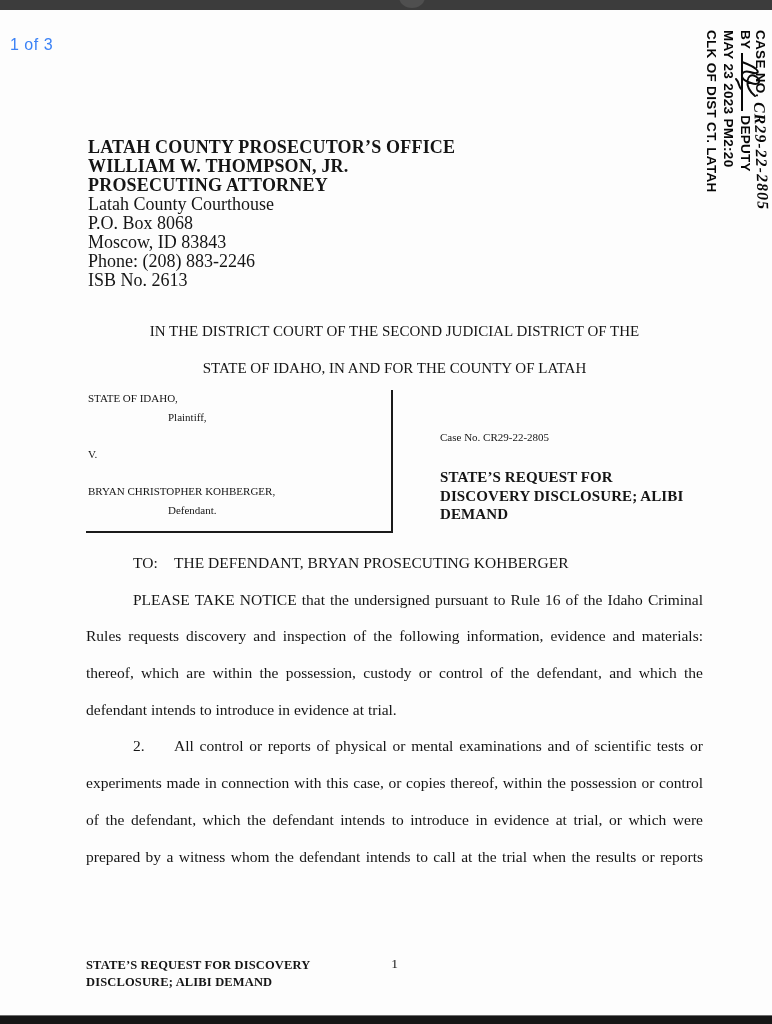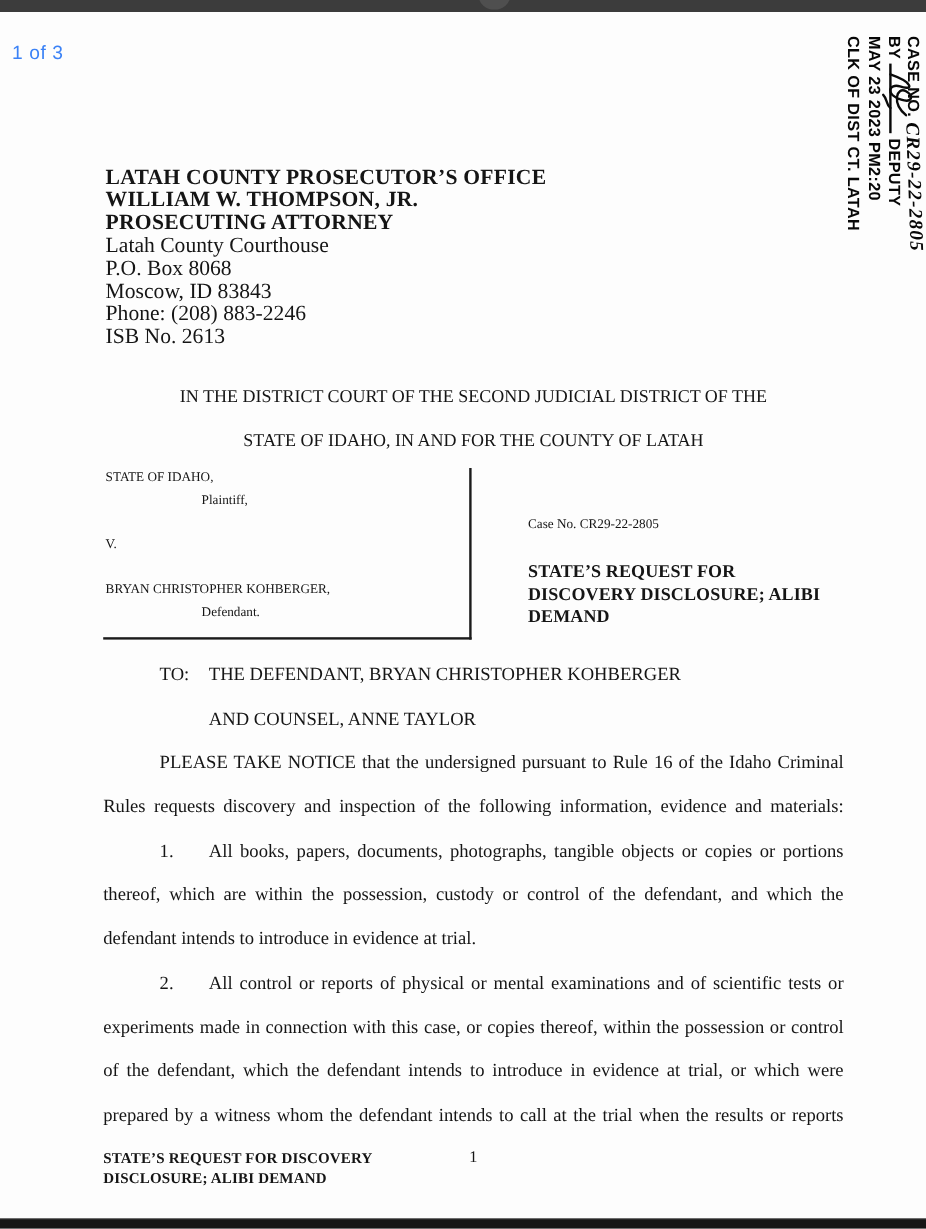--- a/index.html
+++ b/index.html
@@ -147,30 +147,26 @@
   <div class="capline cap-defendant-role">Defendant.</div>
   <div class="capline cap-case-no">Case No. CR29-22-2805</div>
   <div class="cap-doc-title">
     <div>STATE’S REQUEST FOR</div>
     <div>DISCOVERY DISCLOSURE; ALIBI</div>
     <div>DEMAND</div>
   </div>
 
   <div class="body-block">
     <div class="bline first">
-      <span class="num">TO:</span><span>THE DEFENDANT, BRYAN CHRISTOPHER KOHBERGER</span>
+      <span class="num">TO:</span><span>THE DEFENDANT, BRYAN PROSECUTING KOHBERGER</span>
     </div>
-    <div class="bline ind2">AND COUNSEL, ANNE TAYLOR</div>
 
     <div class="bline j first">PLEASE TAKE NOTICE that the undersigned pursuant to Rule 16 of the Idaho Criminal</div>
     <div class="bline j">Rules requests discovery and inspection of the following information, evidence and materials:</div>
 
-    <div class="bline j first">
-      <span class="num">1.</span><span>All books, papers, documents, photographs, tangible objects or copies or portions</span>
-    </div>
     <div class="bline j">thereof, which are within the possession, custody or control of the defendant, and which the</div>
     <div class="bline">defendant intends to introduce in evidence at trial.</div>
 
     <div class="bline j first">
       <span class="num">2.</span><span>All control or reports of physical or mental examinations and of scientific tests or</span>
     </div>
     <div class="bline j">experiments made in connection with this case, or copies thereof, within the possession or control</div>
     <div class="bline j">of the defendant, which the defendant intends to introduce in evidence at trial, or which were</div>
     <div class="bline j">prepared by a witness whom the defendant intends to call at the trial when the results or reports</div>
   </div>

